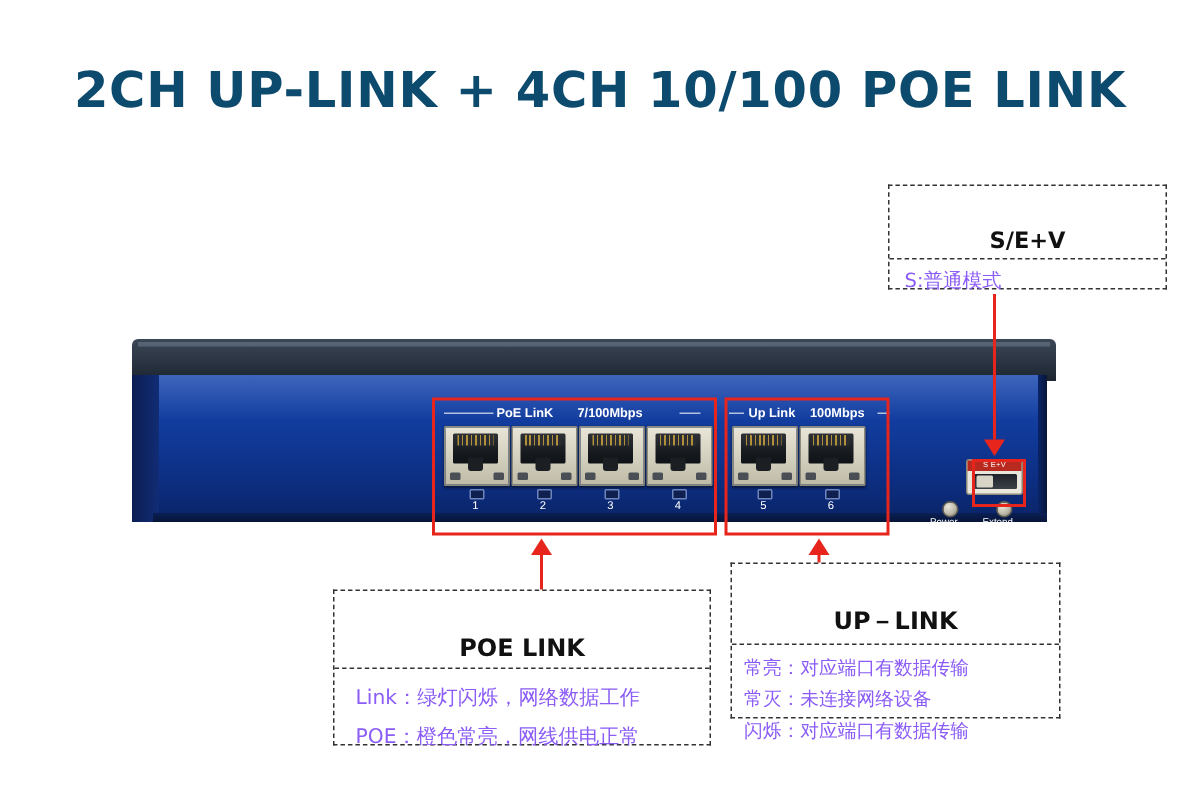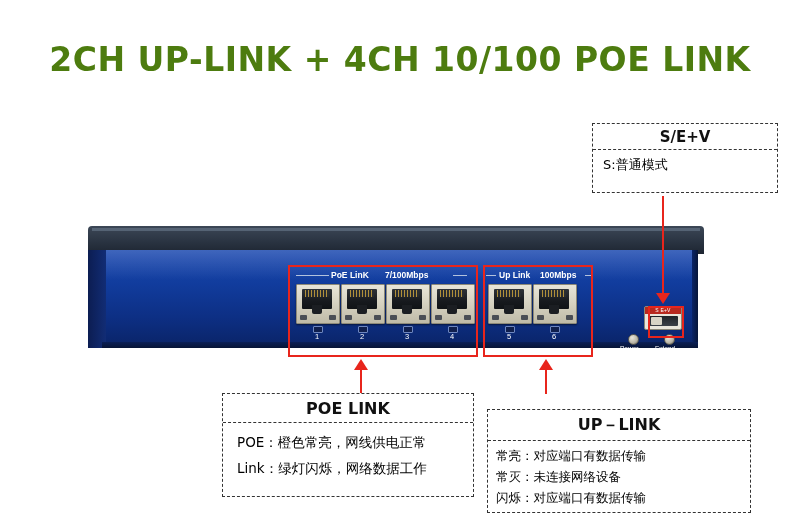--- a/index.html
+++ b/index.html
@@ -19,21 +19,21 @@
     left: 0; top: 0;
     width: 800px; height: 527px;
   }
 
   
   .title {
     position: absolute;
     left: 0; top: 40px;
     width: 800px;
     text-align: center;
-    color: #4d7c0f;
+    color: #0c4a6e;
     font-size: 33px;
     font-weight: bold;
     letter-spacing: 0.5px;
     font-family: "DejaVu Sans", sans-serif;
   }
 
   
   .device {
     position: absolute;
     left: 88px;
@@ -234,28 +234,29 @@
     position: absolute;
     background: #ffffff;
     border: 1.5px dashed #333333;
   }
   .callout .co-title {
     text-align: center;
     font-weight: bold;
     font-size: 16px;
     color: #111111;
     font-family: "DejaVu Sans", sans-serif;
+    margin-top: 23px;
   }
   .co-divider {
     border-top: 1.5px dashed #333333;
     width: 100%;
   }
   .co-line {
     font-size: 13.5px;
-    color: #000000;
+    color: #8b5cf6;
     white-space: nowrap;
     font-family: "DejaVu Sans", sans-serif;
   }
 
   
   #callout-sev {
     left: 592px; top: 123px;
     width: 186px; height: 70px;
     box-sizing: border-box;
     padding: 4px 0 0 0;
@@ -269,22 +270,22 @@
     width: 252px; height: 104px;
     box-sizing: border-box;
     padding-top: 5px;
   }
   #callout-poe .co-title { margin-bottom: 4px; }
   #callout-poe .co-body { padding: 6px 0 0 14px; }
   #callout-poe .co-line { line-height: 26px; }
 
   
   #callout-uplink {
-    left: 487px; top: 409px;
-    width: 264px; height: 104px;
+    left: 487px; top: 375px;
+    width: 220px; height: 104px;
     box-sizing: border-box;
     padding-top: 5px;
   }
   #callout-uplink .co-title { margin-bottom: 4px; }
   #callout-uplink .co-body { padding: 4px 0 0 8px; }
   #callout-uplink .co-line { font-size: 12.5px; line-height: 21px; }
 
   
   .red-rect {
     position: absolute;
@@ -427,22 +428,22 @@
   <div class="callout" id="callout-sev">
     <div class="co-title">S/E+V</div>
     <div class="co-divider"></div>
     <div class="co-line" style="margin-top:5px;">S:普通模式</div>
   </div>
 
   <div class="callout" id="callout-poe">
     <div class="co-title">POE LINK</div>
     <div class="co-divider"></div>
     <div class="co-body">
+      <div class="co-line">Link：绿灯闪烁，网络数据工作</div>
       <div class="co-line">POE：橙色常亮，网线供电正常</div>
-      <div class="co-line">Link：绿灯闪烁，网络数据工作</div>
     </div>
   </div>
 
   <div class="callout" id="callout-uplink">
     <div class="co-title">UP－LINK</div>
     <div class="co-divider"></div>
     <div class="co-body">
       <div class="co-line">常亮：对应端口有数据传输</div>
       <div class="co-line">常灭：未连接网络设备</div>
       <div class="co-line">闪烁：对应端口有数据传输</div>

